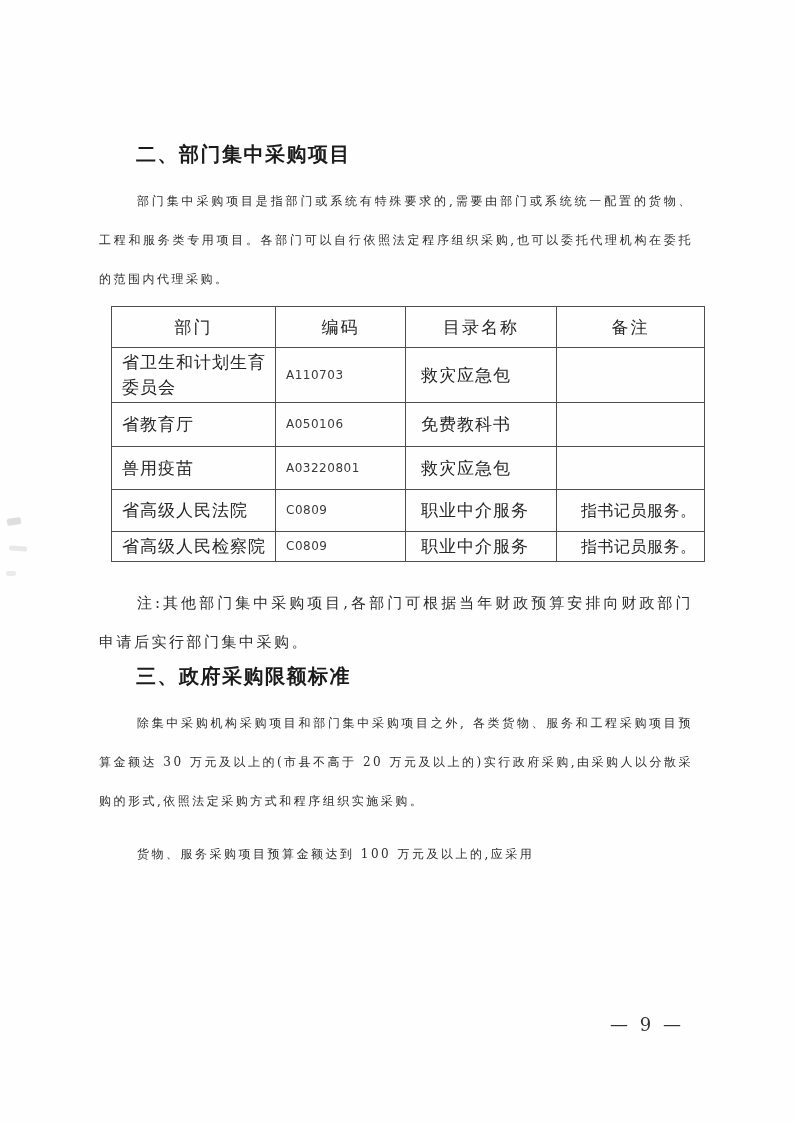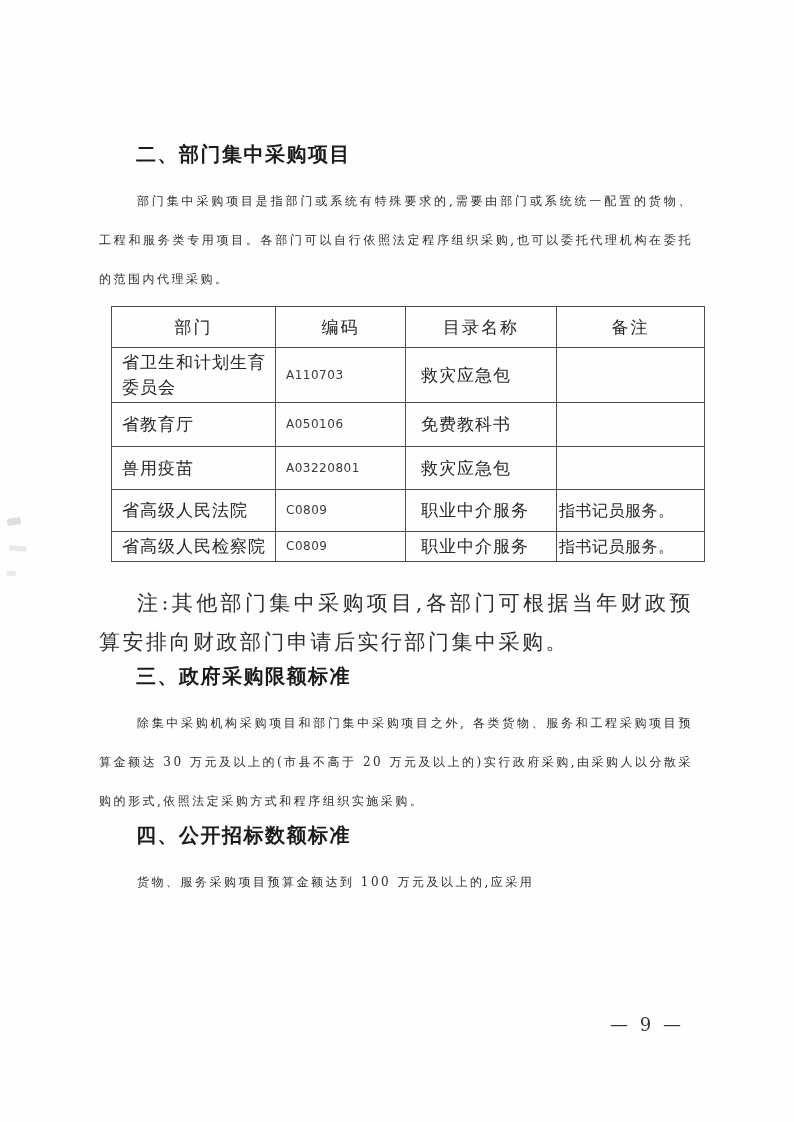--- a/index.html
+++ b/index.html
@@ -29,21 +29,21 @@
   }
   p.body {
     font-size:12px;
     line-height:39px;
     letter-spacing:2.5px;
     text-align:justify;
     text-indent:38px;
     margin:14px 0 0 0;
     color:#2e2e2e;
   }
-  p.body.note { margin-top:22px; font-size:21px; }
+  p.body.note { margin-top:22px; font-size:15px; }
   h2.heading.h-mid { margin-top:0px; }
   h2.heading.h-low { margin-top:0px; }
 
   table.doc-table {
     margin:7px 0 0 12px;
     border-collapse:collapse;
     table-layout:fixed;
     width:593px;
   }
   table.doc-table th, table.doc-table td {
@@ -66,21 +66,21 @@
     line-height:25px;
     color:#262626;
   }
   table.doc-table td.cell-code {
     font-family:"DejaVu Sans", sans-serif;
     font-size:12px;
     letter-spacing:0.5px;
     color:#3a3a3a;
   }
   table.doc-table td.cell-catalog { padding-left:15px; }
-  table.doc-table td.cell-remark { font-size:16px; padding-left:2px; letter-spacing:0.5px; }
+  table.doc-table td.cell-remark { font-size:16px; padding-left:24px; letter-spacing:0.5px; }
   tbody tr:nth-child(1) { height:55px; }
   tbody tr:nth-child(2) { height:44px; }
   tbody tr:nth-child(3) { height:43px; }
   tbody tr:nth-child(4) { height:42px; }
   tbody tr:nth-child(5) { height:30px; }
   tbody tr:nth-child(6) { height:40px; }
 
   .page-number {
     position:absolute;
     top:1014px; left:610px;
@@ -157,19 +157,18 @@
           <td class="cell-remark">指书记员服务。</td>
         </tr>
       </tbody>
     </table>
 
     <p class="body note">注:其他部门集中采购项目,各部门可根据当年财政预算安排向财政部门申请后实行部门集中采购。</p>
 
     <h2 class="heading h-mid">三、政府采购限额标准</h2>
     <p class="body">除集中采购机构采购项目和部门集中采购项目之外, 各类货物、服务和工程采购项目预算金额达 30 万元及以上的(市县不高于 20 万元及以上的)实行政府采购,由采购人以分散采购的形式,依照法定采购方式和程序组织实施采购。</p>
 
-    <h2 class="heading h-low">四、公开招标数额标准</h2>
     <p class="body">货物、服务采购项目预算金额达到 100 万元及以上的,应采用</p>
 
   </div>
 
   <div class="page-number">— 9 —</div>
 </div>
 
 </body></html>

